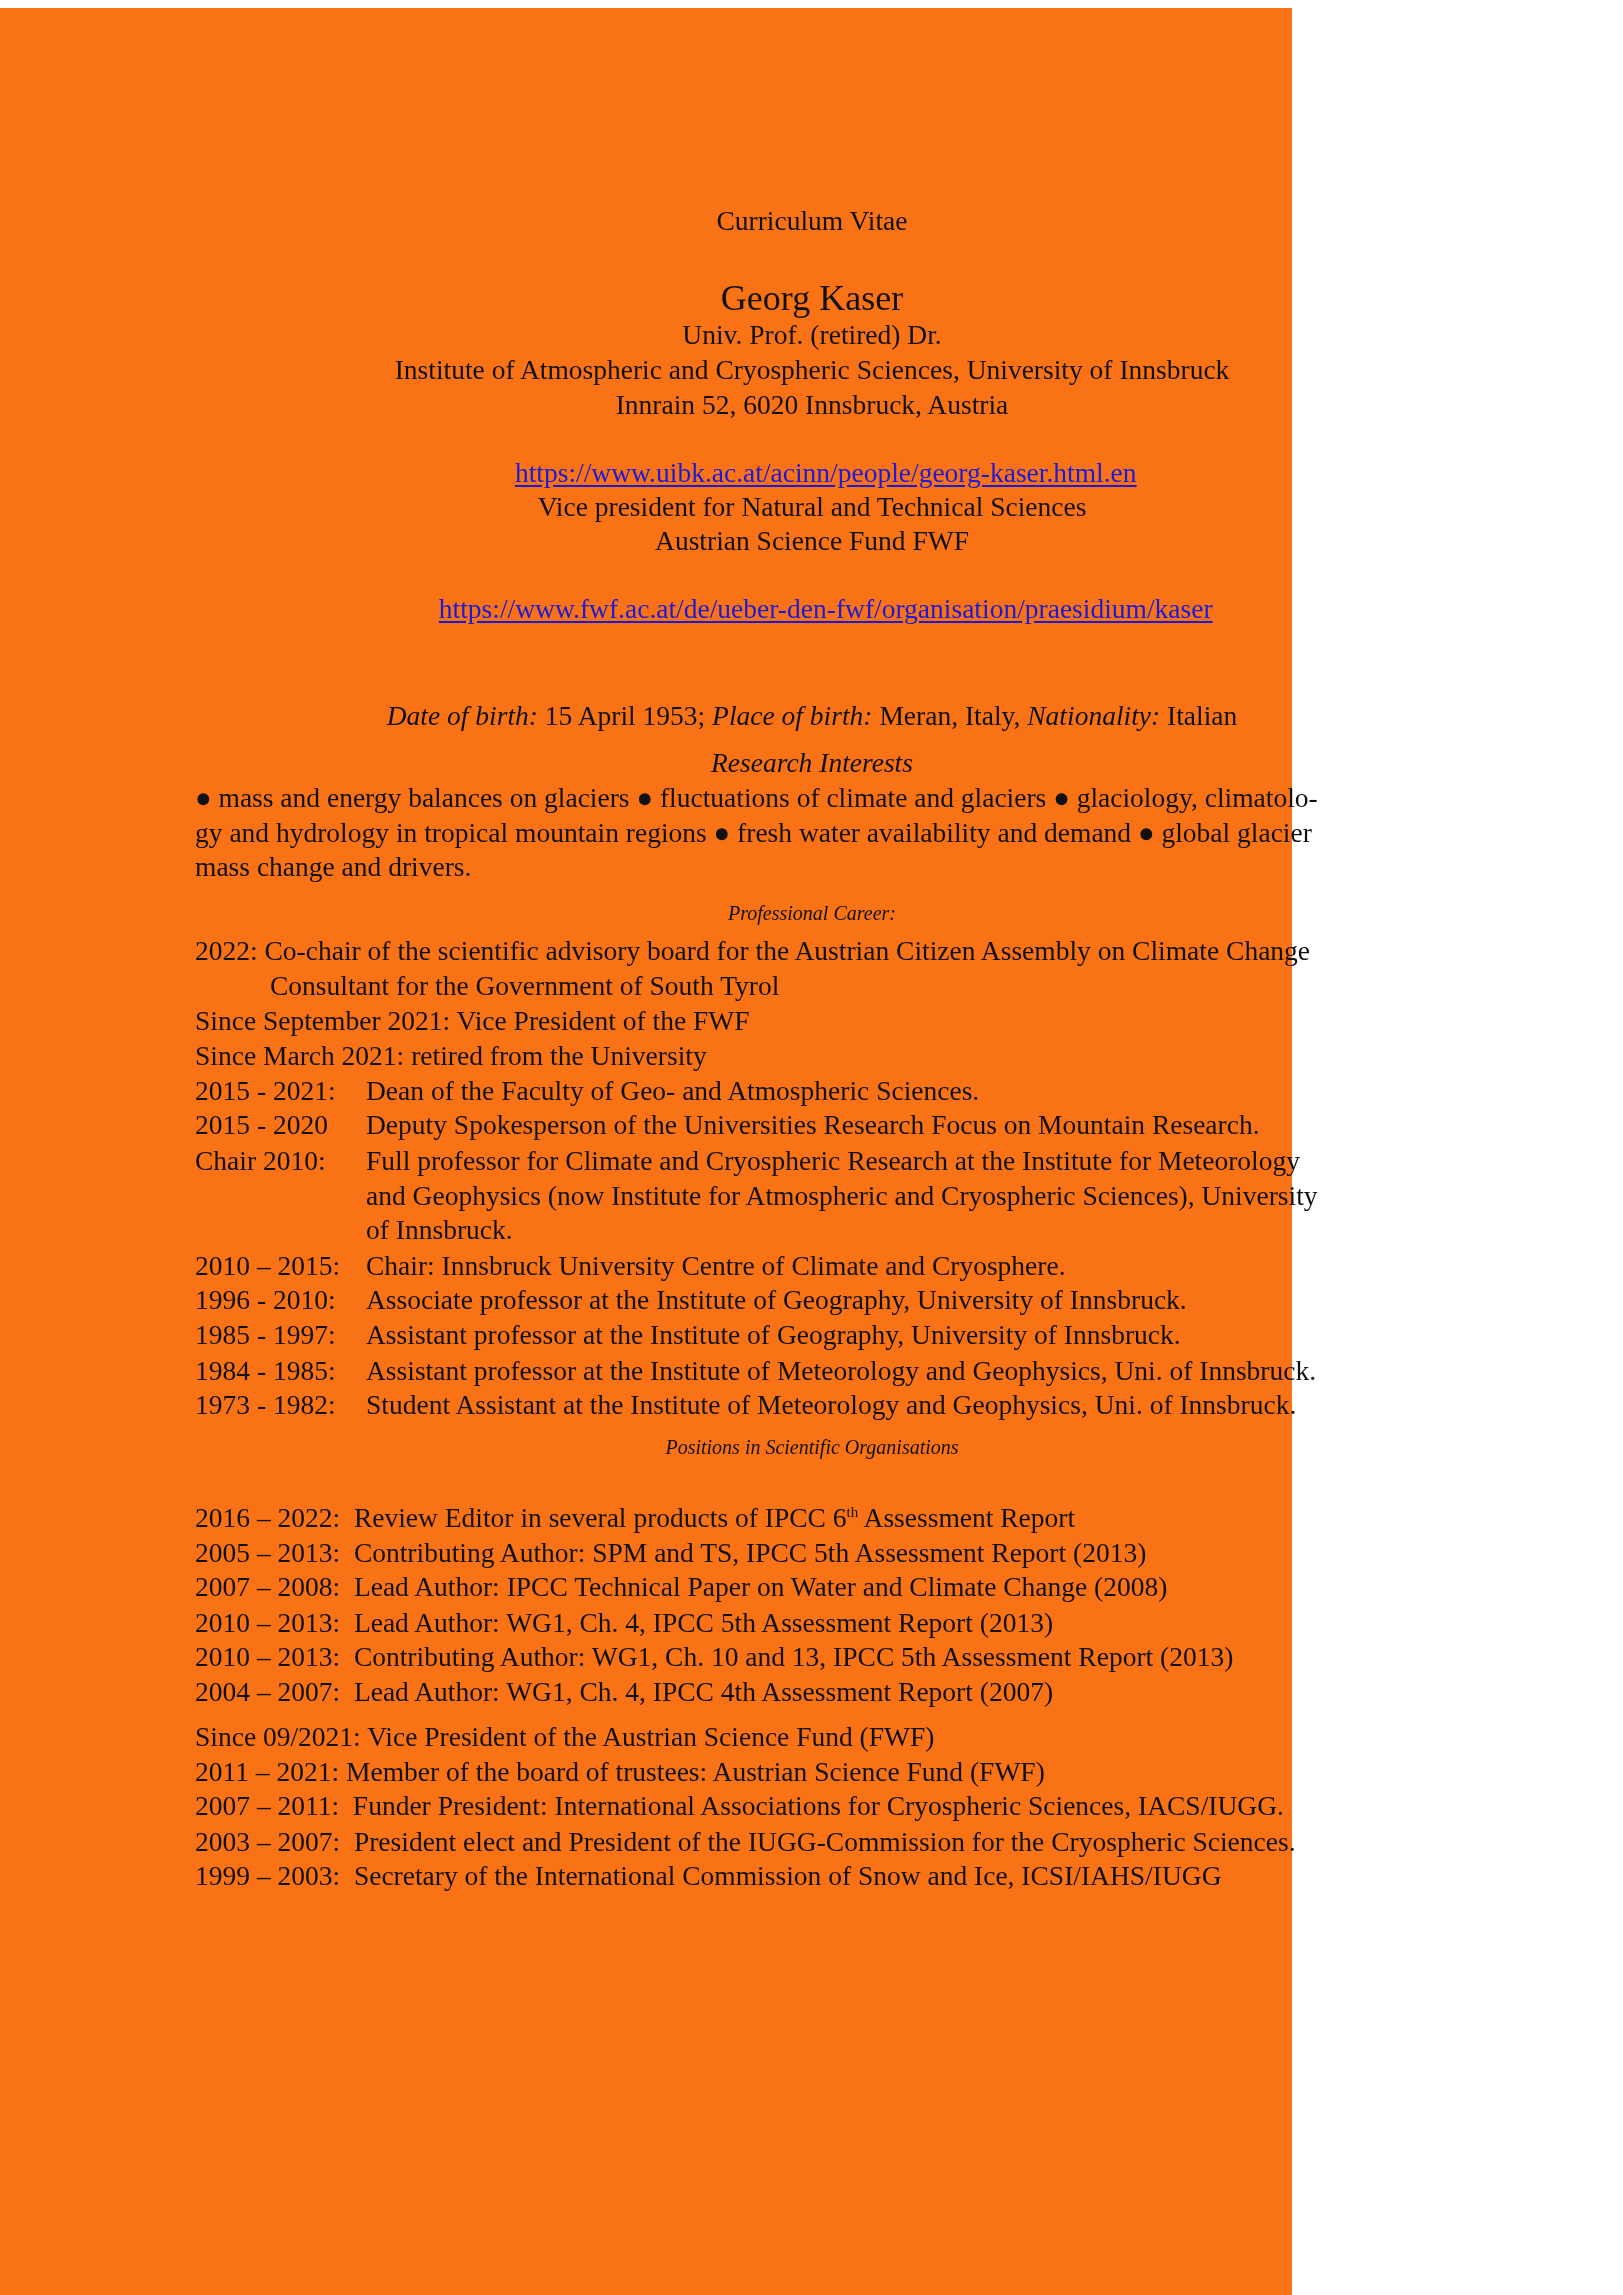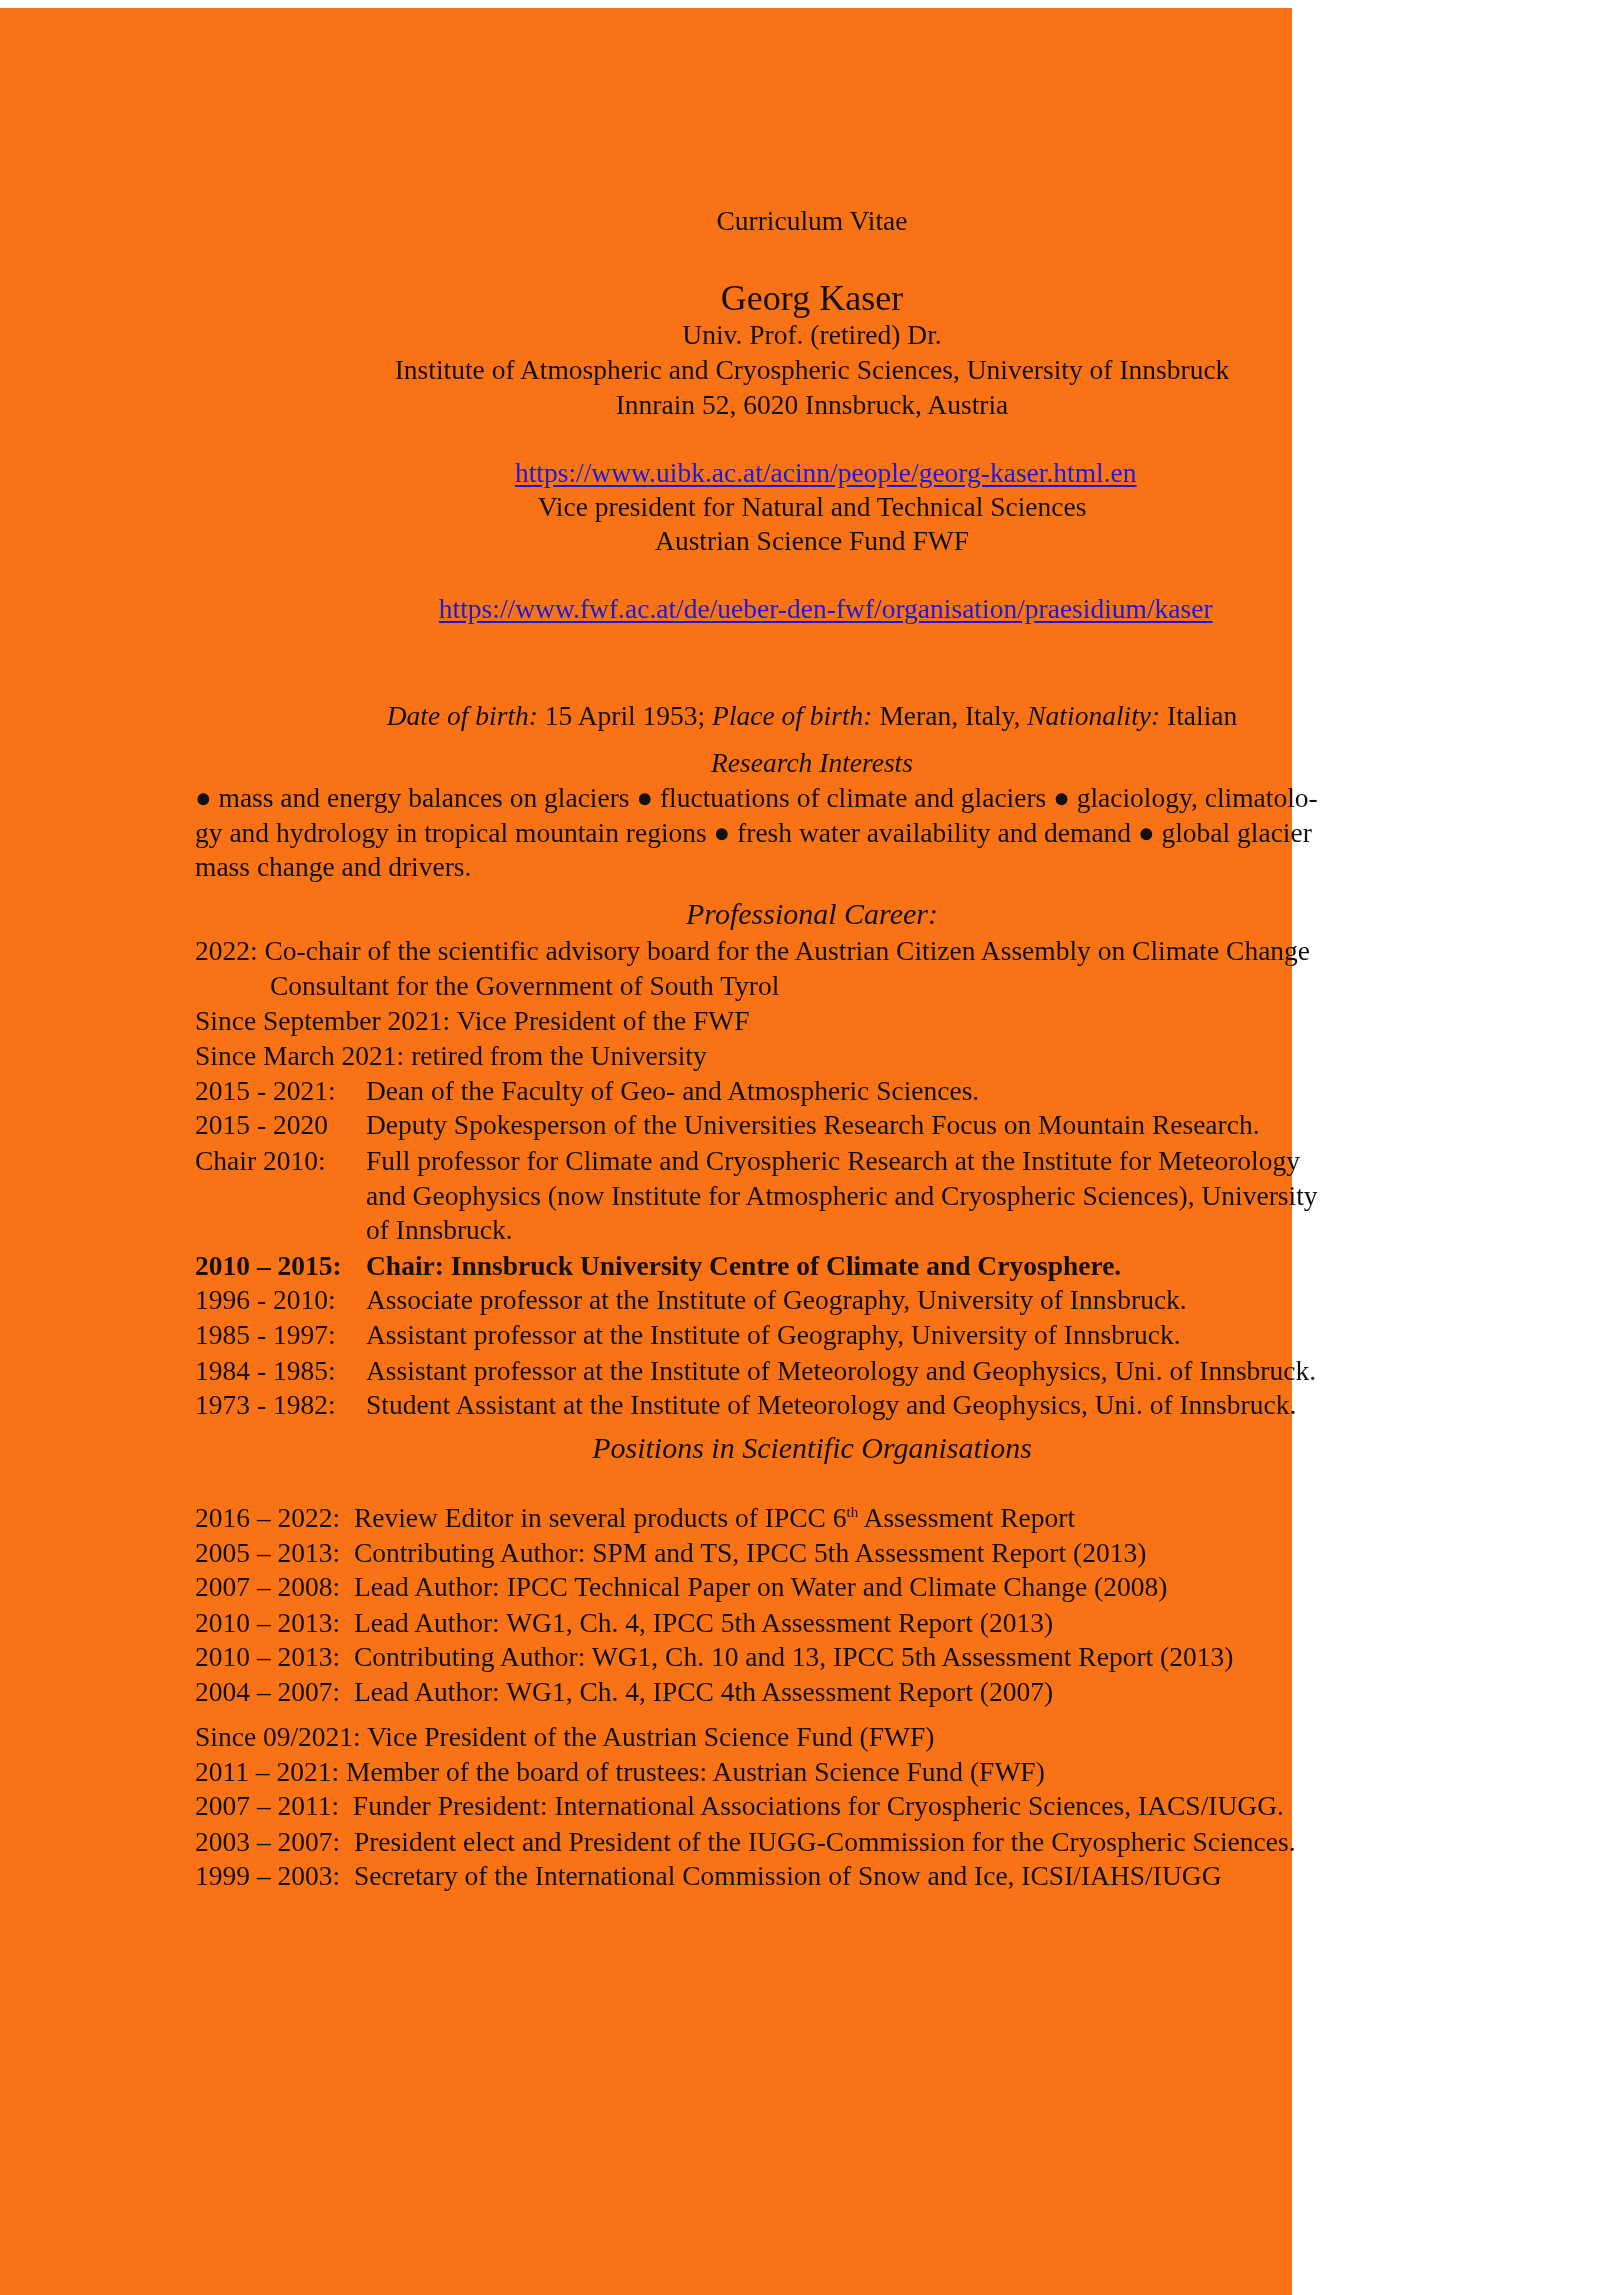--- a/index.html
+++ b/index.html
@@ -3,21 +3,21 @@
 <meta charset="utf-8">
 <style>
   html, body { margin: 0; padding: 0; background: #ffffff; }
   body { width: 1624px; height: 2295px; position: relative; overflow: hidden;
          font-family: "Liberation Serif", "DejaVu Serif", serif; color: #111111; }
   .page { position: absolute; left: 0; top: 8px; width: 1292px; height: 2295px; background: #f97316; }
   .line { position: absolute; white-space: pre; font-size: 27.5px; line-height: 34px; }
   .center { left: 0; width: 1624px; text-align: center; }
   .left { left: 195px; }
   .name { font-size: 36px; line-height: 42px; }
-  .heading { font-style: italic; font-size: 30px; line-height: 37px; }
+  .heading { font-style: italic; font-size: 20px; line-height: 37px; }
   .subheading { font-style: italic; }
   .link { color: #1a1ad8; text-decoration: underline; text-underline-offset: 2.5px; }
   .it { font-style: italic; }
   .c2 { position: absolute; left: 365px; white-space: pre; }
   sup { font-size: 15px; line-height: 0; vertical-align: 10px; }
 </style>
 </head>
 <body>
 
 <div class="page">
@@ -48,21 +48,21 @@
   <div class="line left" style="top:926px;">2022: Co-chair of the scientific advisory board for the Austrian Citizen Assembly on Climate Change</div>
   <div class="line" style="top:961px; left:270px;">Consultant for the Government of South Tyrol</div>
   <div class="line left" style="top:996px;">Since September 2021: Vice President of the FWF</div>
   <div class="line left" style="top:1031px;">Since March 2021: retired from the University</div>
 
   <div class="line left" style="top:1066px; width:1269px;"><span>2015 - 2021:</span><span class="c2" style="left:171px;">Dean of the Faculty of Geo- and Atmospheric Sciences.</span></div>
   <div class="line left" style="top:1100px; width:1269px;"><span>2015 - 2020</span><span class="c2" style="left:171px;">Deputy Spokesperson of the Universities Research Focus on Mountain Research.</span></div>
   <div class="line left" style="top:1136px; width:1269px;"><span>Chair 2010:</span><span class="c2" style="left:171px;">Full professor for Climate and Cryospheric Research at the Institute for Meteorology</span></div>
   <div class="line left" style="top:1171px; width:1269px;"><span class="c2" style="left:171px;">and Geophysics (now Institute for Atmospheric and Cryospheric Sciences), University</span></div>
   <div class="line left" style="top:1205px; width:1269px;"><span class="c2" style="left:171px;">of Innsbruck.</span></div>
-  <div class="line left" style="top:1241px; width:1269px;font-weight:bold;"><span>2010 – 2015:</span><span class="c2" style="left:171px;">Chair: Innsbruck University Centre of Climate and Cryosphere.</span></div>
+  <div class="line left" style="top:1241px; width:1269px;"><span>2010 – 2015:</span><span class="c2" style="left:171px;">Chair: Innsbruck University Centre of Climate and Cryosphere.</span></div>
   <div class="line left" style="top:1275px; width:1269px;"><span>1996 - 2010:</span><span class="c2" style="left:171px;">Associate professor at the Institute of Geography, University of Innsbruck.</span></div>
   <div class="line left" style="top:1310px; width:1269px;"><span>1985 - 1997:</span><span class="c2" style="left:171px;">Assistant professor at the Institute of Geography, University of Innsbruck.</span></div>
   <div class="line left" style="top:1346px; width:1269px;"><span>1984 - 1985:</span><span class="c2" style="left:171px;">Assistant professor at the Institute of Meteorology and Geophysics, Uni. of Innsbruck.</span></div>
   <div class="line left" style="top:1380px; width:1269px;"><span>1973 - 1982:</span><span class="c2" style="left:171px;">Student Assistant at the Institute of Meteorology and Geophysics, Uni. of Innsbruck.</span></div>
 
   <div class="line center heading" style="top:1421px;">Positions in Scientific Organisations</div>
 
   <div class="line left" style="top:1493px;"><span>2016 – 2022:  Review Editor in several products of IPCC 6</span><sup>th</sup><span> Assessment Report</span></div>
   <div class="line left" style="top:1528px;">2005 – 2013:  Contributing Author: SPM and TS, IPCC 5th Assessment Report (2013)</div>
   <div class="line left" style="top:1562px;">2007 – 2008:  Lead Author: IPCC Technical Paper on Water and Climate Change (2008)</div>

